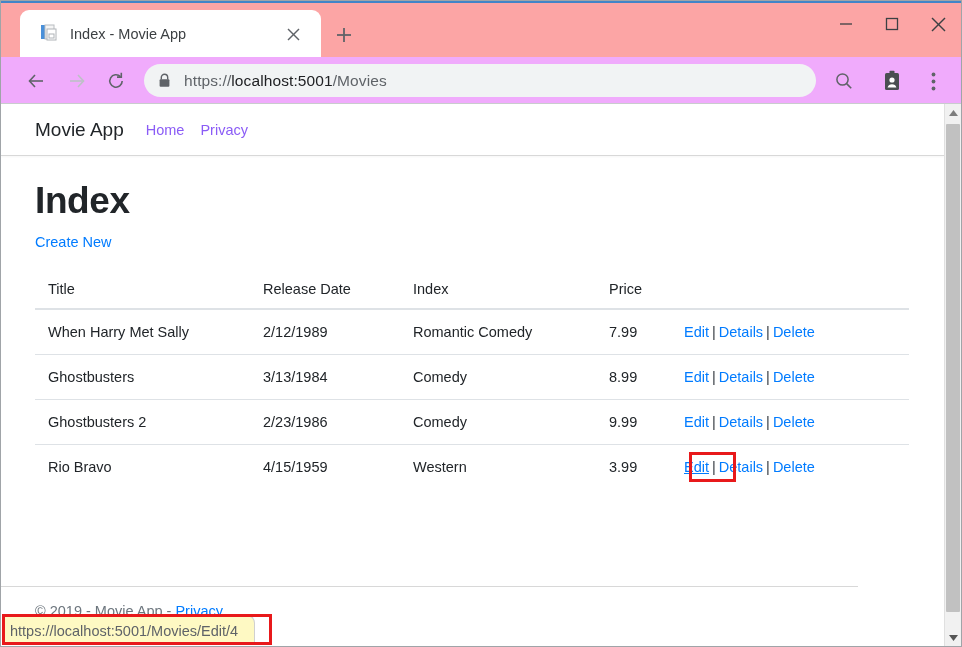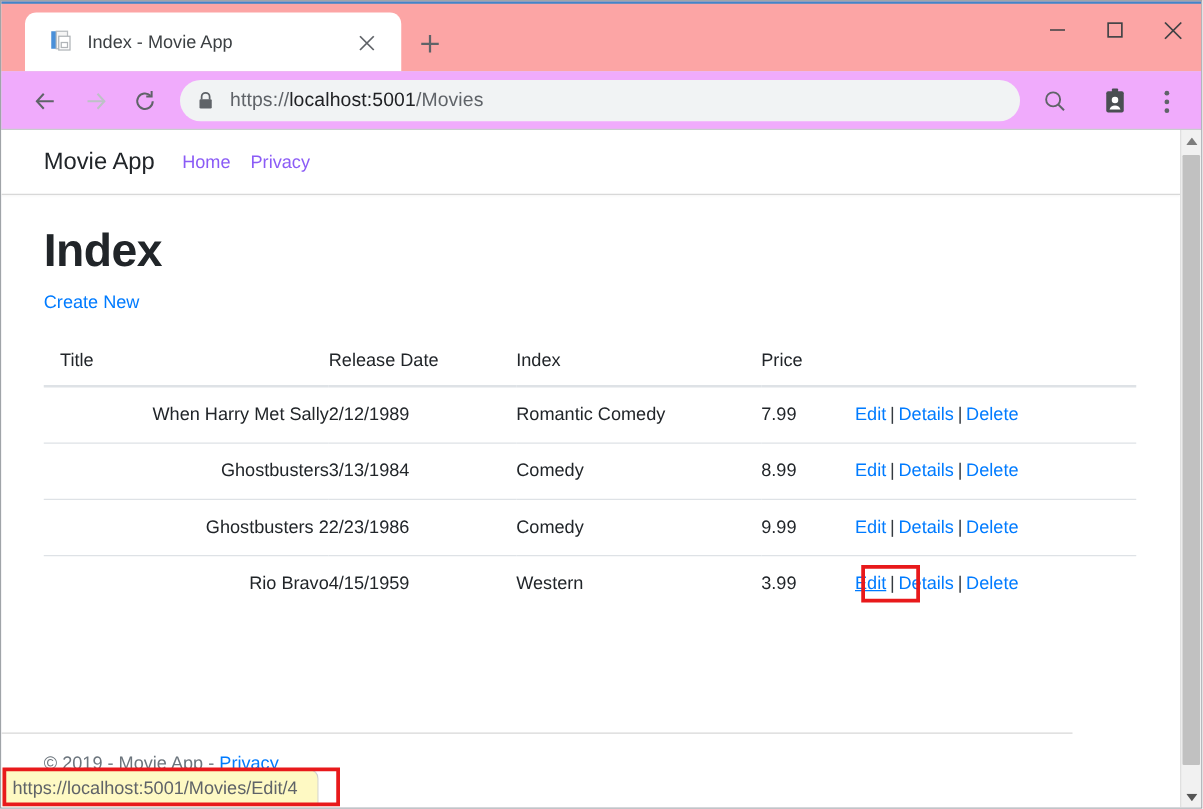--- a/index.html
+++ b/index.html
@@ -176,21 +176,21 @@
     font-weight: normal;
     padding: 11px 0 11px 0;
     border-bottom: 2px solid #dee2e6;
     vertical-align: bottom;
   }
   table.movies tbody td {
     padding: 14px 0 14px 0;
     border-top: 1px solid #dee2e6;
     vertical-align: top;
   }
-  .c-title  { width: 228px; padding-left: 13px !important; text-align: right; }
+  .c-title  { width: 228px; padding-left: 13px !important; }
   .c-date   { width: 150px; }
   .c-genre  { width: 196px; }
   .c-price  { width: 75px; }
   .c-act    { width: 225px; }
   table.movies thead th.c-title { padding-left: 13px; }
   .act-link { color: #007bff; text-decoration: none; }
   .act-sep  { color: #343a40; margin: 0 3px; }
   .act-hover { text-decoration: underline; }
 
   

